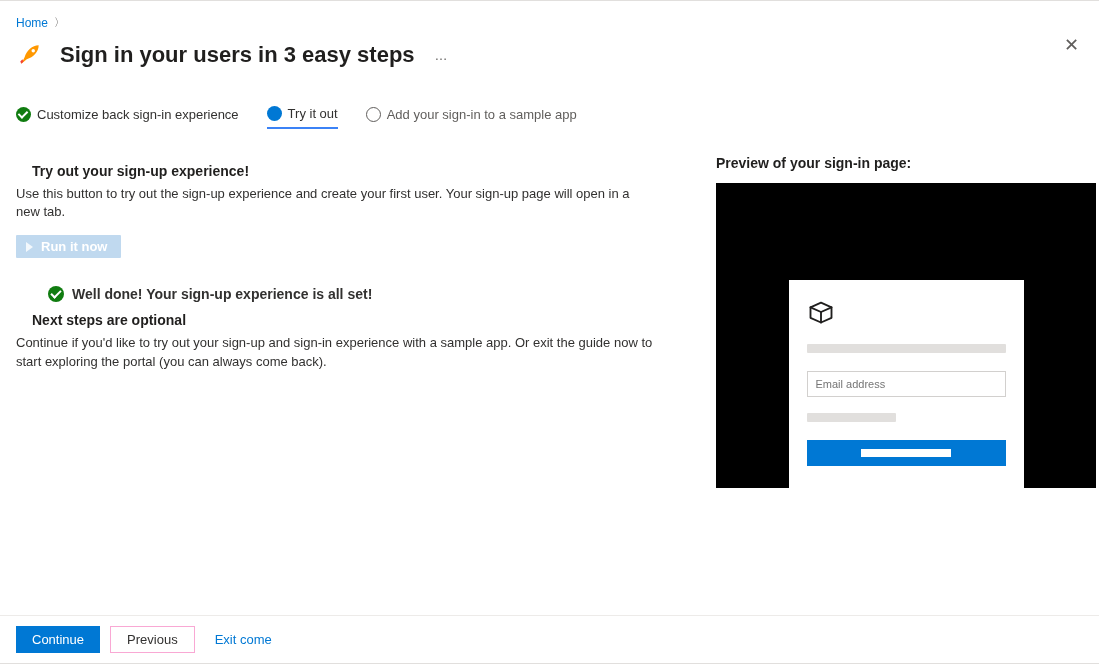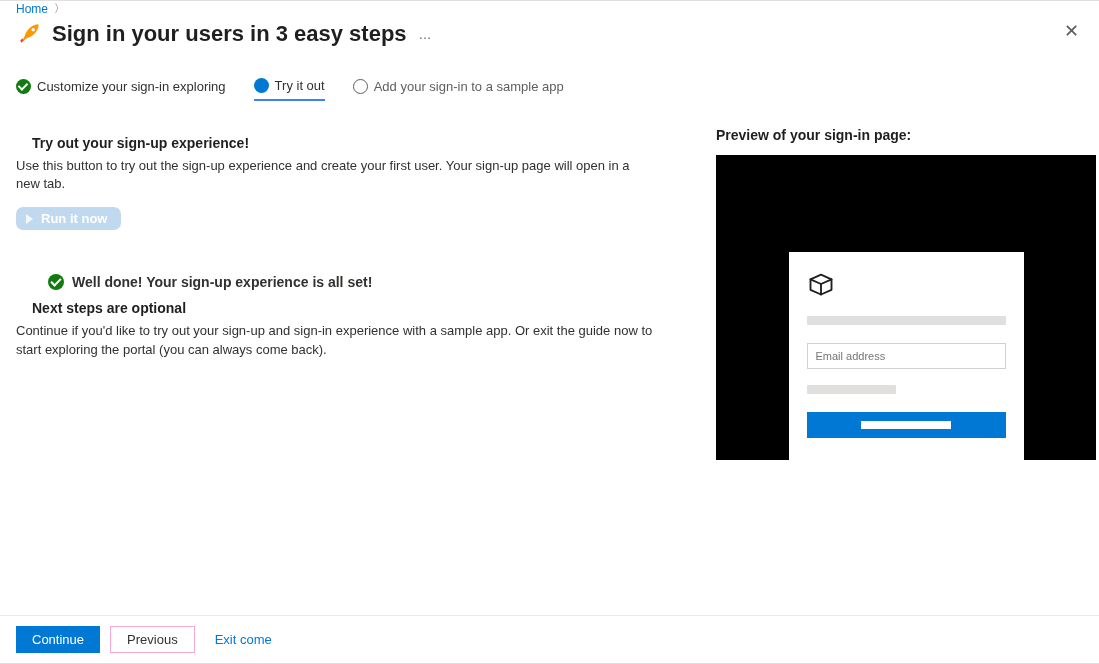--- a/index.html
+++ b/index.html
@@ -12,32 +12,32 @@
     display: flex;
     flex-direction: column;
     height: 664px;
     width: 1099px;
     border-top: 1px solid #e1dfdd;
     border-bottom: 1px solid #e1dfdd;
   }
   .scroll-area { flex: 1; overflow: hidden; }
   .breadcrumb {
     display:flex; align-items:center;
-    padding: 0 16px 0 16px;
+    padding: 14px 16px 0 16px;
     font-size: 12px;
   }
   .breadcrumb a { color:#0078d4; text-decoration:none; cursor:pointer; }
   .breadcrumb .chev { color:#605e5c; margin: 0 6px; font-size: 11px; }
   .title-row {
     display:flex; align-items:center;
     padding: 4px 16px 8px 16px;
     position: relative;
   }
   .title-row .rocket { width: 28px; height: 28px; margin-right: 8px; display:flex; align-items:center; justify-content:center; }
-  .title-row h1 { font-size: 22px; font-weight: 600; margin:0; color:#201f1e; }
+  .title-row h1 { font-size: 22px; font-weight: 600; margin:8px; color:#201f1e; }
   .title-row .more { margin-left: 12px; color:#605e5c; letter-spacing:2px; cursor:pointer; }
   .title-row .close {
     position:absolute; right: 20px; top: 6px;
     color:#605e5c; font-size: 18px; cursor:pointer;
     line-height: 1;
   }
   .wizard-row {
     display:flex; align-items: center;
     gap: 28px;
     padding: 22px 16px 6px 16px;
@@ -62,25 +62,25 @@
   p.body { font-size: 13px; color:#323130; margin: 6px 0 14px 0; line-height: 1.4; }
   .run-btn {
     display:inline-flex; align-items:center;
     background:#c0d9ef;
     color:#fff;
     font-size: 13px;
     font-weight:600;
     padding: 4px 14px 4px 10px;
     border:none;
     cursor:pointer;
-    border-radius:7px;
+    border-radius:1px;
     margin-bottom: 20px;
   }
   .run-btn .tri { width:0; height:0; border-left:7px solid rgba(255,255,255,0.8); border-top:5px solid transparent; border-bottom:5px solid transparent; margin-right:8px; }
-  .well-done-row { display:flex; align-items:flex-end; gap:8px; margin: 24px 0 10px 0; padding-left: 32px; }
+  .well-done-row { display:flex; align-items:flex-end; gap:8px; margin: 8px 0 10px 0; padding-left: 32px; }
   .check-circle { width:16px; height:16px; border-radius:50%; background:#107c10; position:relative; flex-shrink:0; }
   .check-circle::after { content:""; position:absolute; left:5px; top:2px; width:4px; height:8px; border:solid #fff; border-width:0 2px 2px 0; transform: rotate(45deg); }
   .well-done-text { font-size: 14px; font-weight:600; }
   .preview-title { font-size:14px; font-weight:600; margin: 0 0 12px 0; color:#201f1e; }
   .preview-frame {
     width: 380px; height: 305px;
     background:#000;
     display:flex; align-items:flex-end; justify-content:center;
   }
   .preview-card {
@@ -141,21 +141,21 @@
       </svg>
     </span>
     <h1>Sign in your users in 3 easy steps</h1>
     <span class="more">…</span>
     <span class="close">✕</span>
   </div>
 
   <div class="wizard-row">
     <div class="step done">
       <span class="ind"></span>
-      <span>Customize your sign-in exploring</span>
+      <span>Customize back sign-in experience</span>
     </div>
     <div class="step current">
       <span class="ind"></span>
       <span>Try it out</span>
     </div>
     <div class="step pending">
       <span class="ind"></span>
       <span>Add your sign-in to a sample app</span>
     </div>
   </div>

